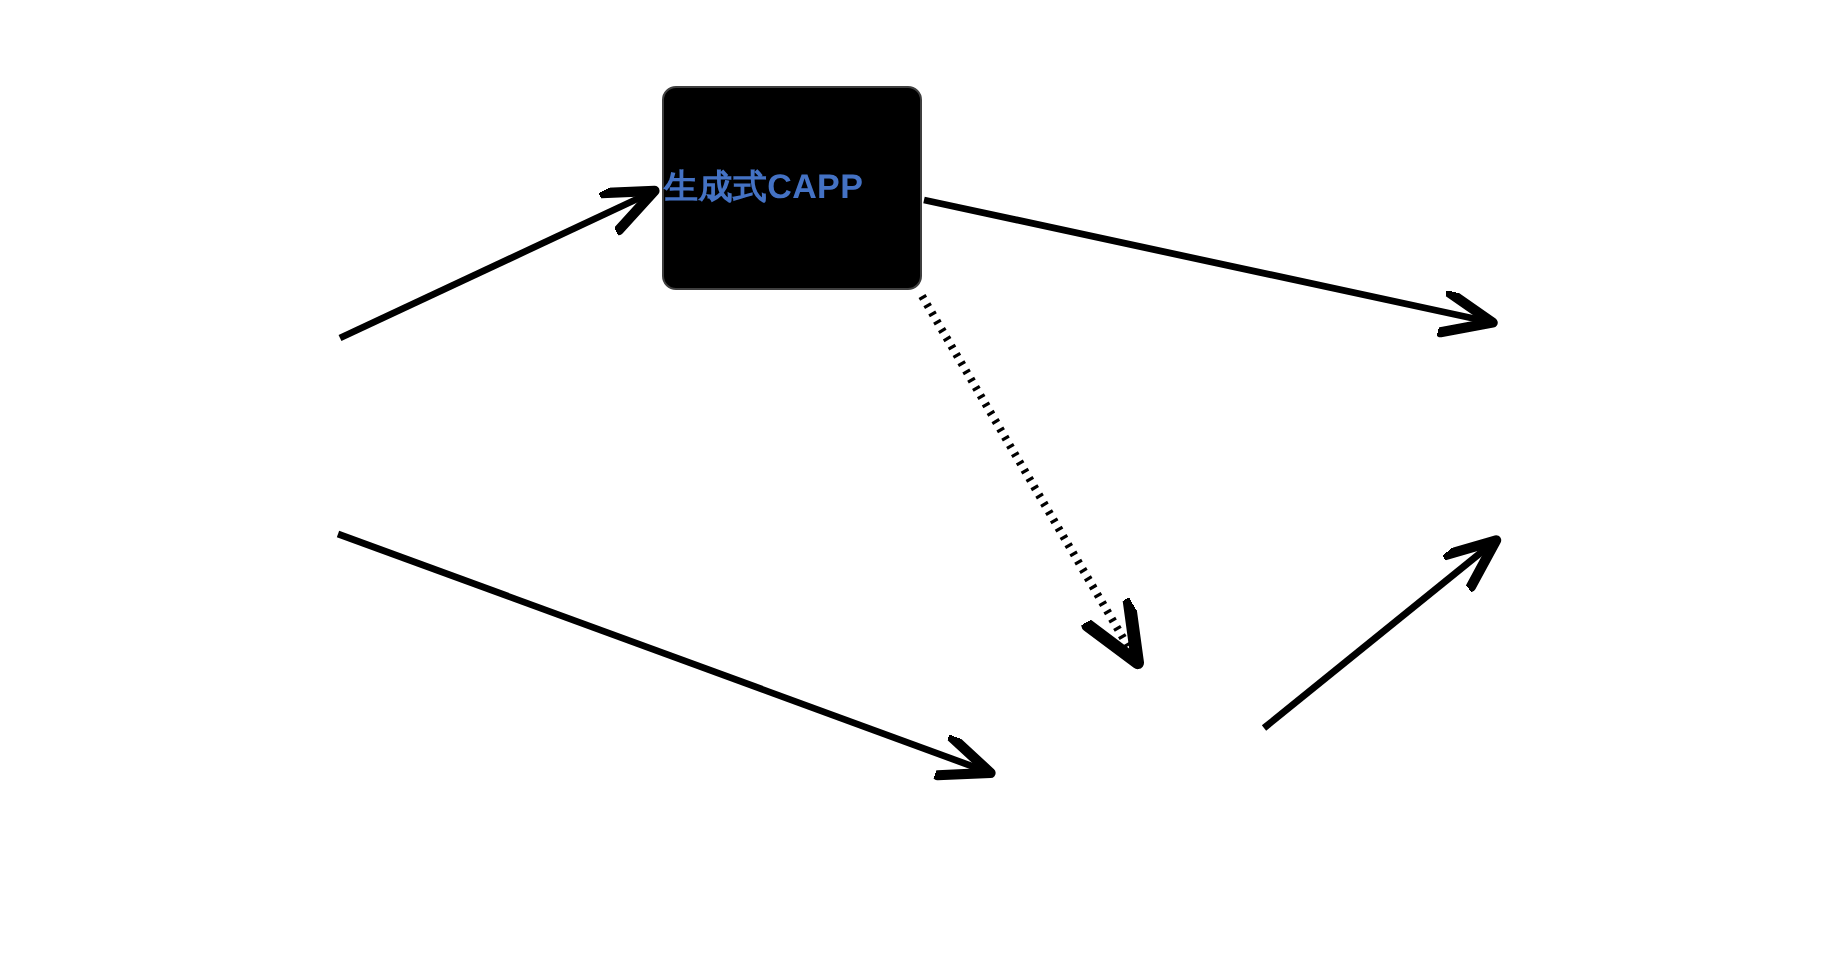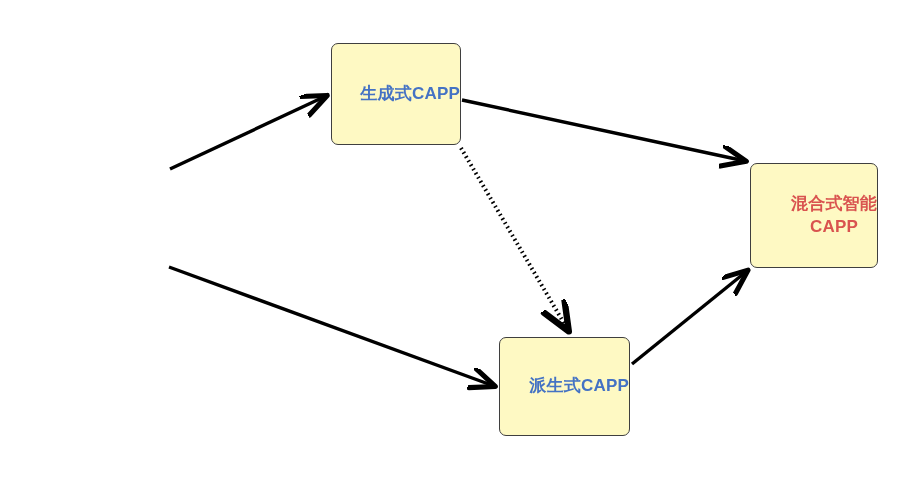--- a/index.html
+++ b/index.html
@@ -18,26 +18,26 @@
   #edges {
     position: absolute;
     left: 0;
     top: 0;
     width: 920px;
     height: 489px;
   }
   .node {
     position: absolute;
     box-sizing: border-box;
-    background: #fef9c3;
+    background: #000000;
     border: 1.6px solid #3f3f3f;
     border-radius: 7px;
     display: flex;
     align-items: center;
-    justify-content: flex-end;
+    justify-content: flex-start;
     text-align: center;
     z-index: 2;
   }
   .node-label {
     font-size: 17px;
     font-weight: bold;
     line-height: 1.35;
     letter-spacing: 0.2px;
     white-space: pre-line;
   }
@@ -70,22 +70,15 @@
     <line x1="632" y1="364" x2="747" y2="271" stroke="#000000" stroke-width="3.4" stroke-linecap="butt" marker-end="url(#arrowhead)"></line>
 
     <line x1="461" y1="148" x2="568" y2="330" stroke="#000000" stroke-width="4" stroke-linecap="butt" stroke-dasharray="1.6 3.2" marker-end="url(#arrowhead-dotted)"></line>
   </svg>
 
 
   <div class="node" id="node-generative">
     <span class="node-label" style="color:#4472c4">生成式CAPP</span>
   </div>
 
-  <div class="node" id="node-derivative">
-    <span class="node-label" style="color:#4472c4">派生式CAPP</span>
-  </div>
 
-  <div class="node" id="node-hybrid">
-    <span class="node-label" style="color:#d9534f">混合式智能
-CAPP</span>
-  </div>
 
 </div>
 
 </body></html>

